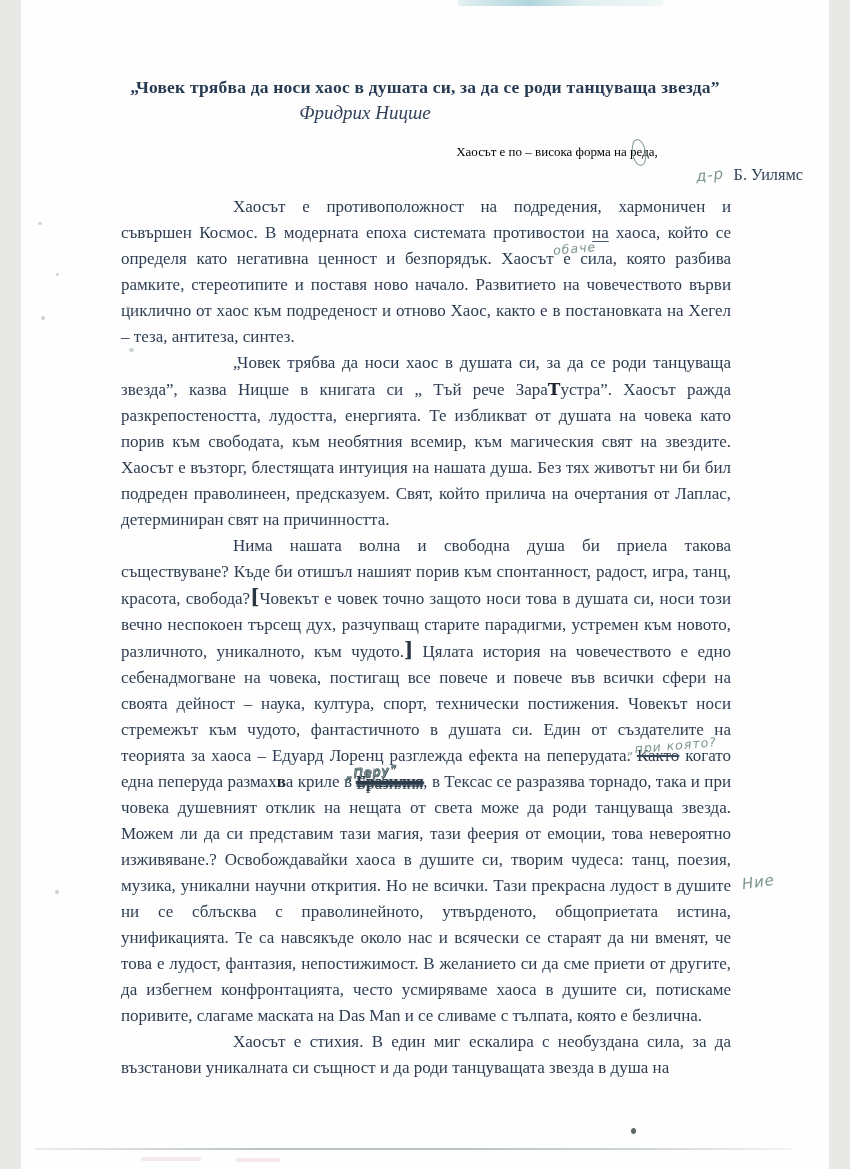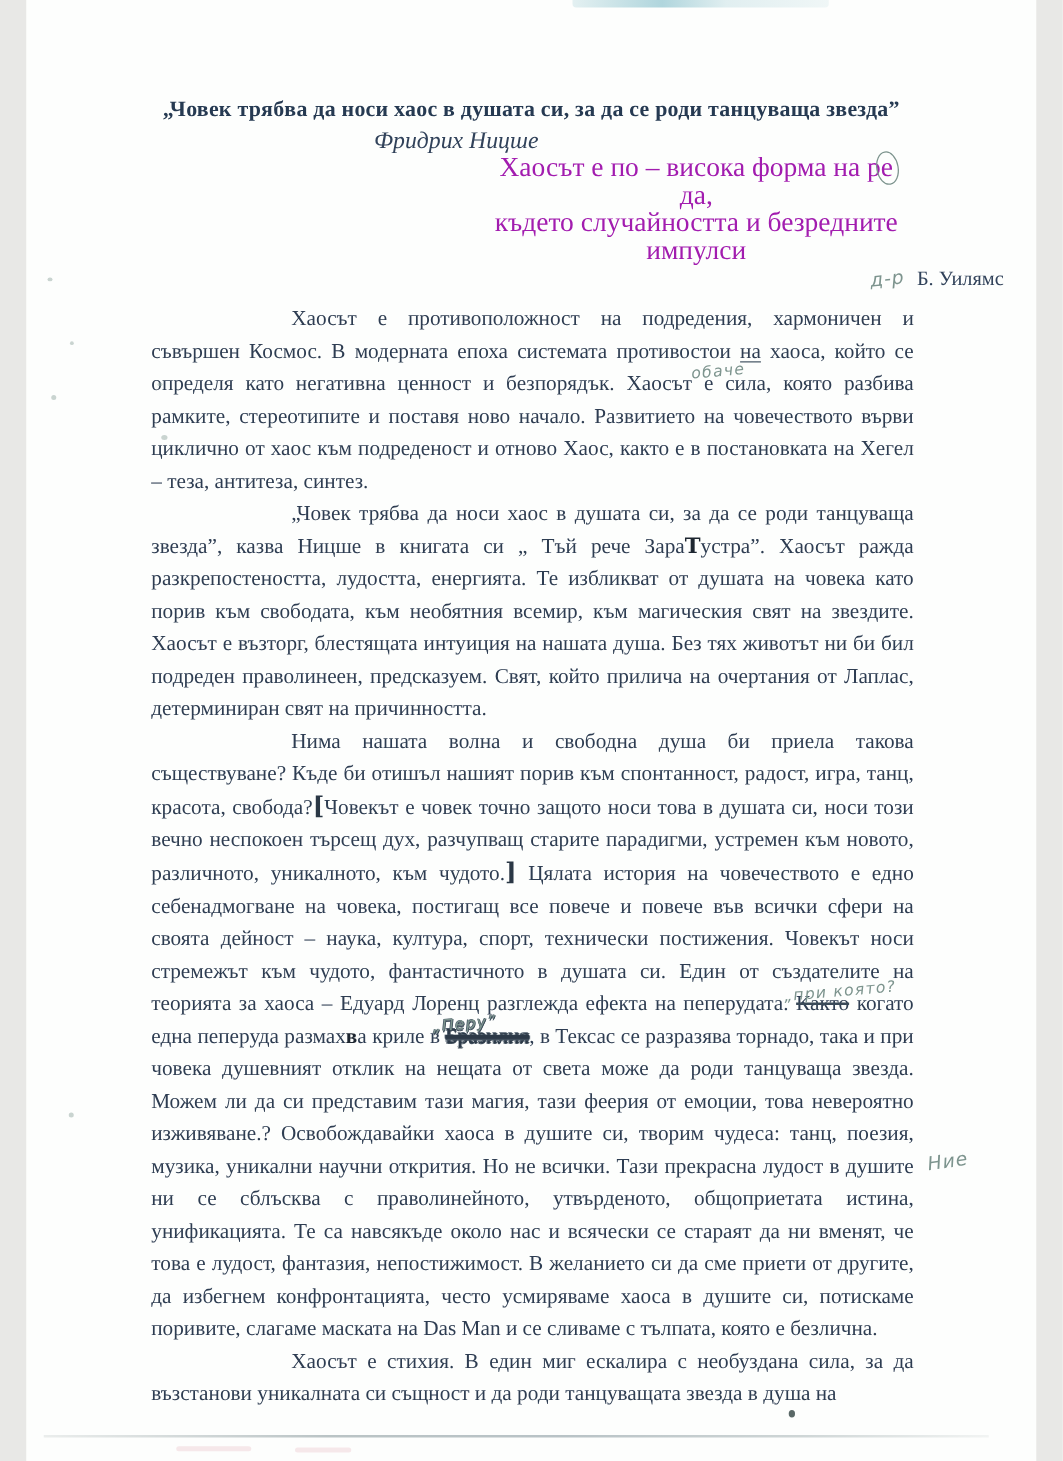--- a/index.html
+++ b/index.html
@@ -30,22 +30,22 @@
   .title {
     margin: 74px auto 0 auto; width: 640px;
     font-size: 17.5px; font-weight: bold; text-align: center;
     line-height: 26px; color: #263a52; letter-spacing: .2px;
   }
   .attribution {
     margin-top: 3px; padding-right: 120px; text-align: center;
     font-style: italic; font-size: 19px; line-height: 20px; color: #31425a;
   }
   .epigraph {
-    width: 332px; margin: 0 106px 0 auto;
-    text-align: center; font-size: 22px; line-height: 22px; color: #a21caf;
+    width: 332px; margin: 18px 106px 0 auto;
+    text-align: center; font-size: 13px; line-height: 22px; color: #000000;
   }
   .epi-author {
     padding-right: 26px; text-align: right; font-size: 16.3px;
     line-height: 22px; margin-top: 1px; color: #31425a;
   }
   .text-block {
     position: relative;
     margin: 8px 98px 0 100px; 
     font-size: 17px; line-height: 26px; text-align: justify;
     color: #2e3d52;
@@ -92,21 +92,20 @@
 <div class="page">
 
   <div class="top-band"></div>
 
   <h1 class="title">„Човек трябва да носи хаос в душата си, за да се роди танцуваща звезда”</h1>
 
   <div class="attribution">Фридрих Ницше</div>
 
   <div class="epigraph">
     <div class="epi-line"><span>Хаосът е по – висока форма на р</span><span class="hw-circled">е</span><span>да,</span></div>
-    <div class="epi-line">където случайността и безредните импулси</div>
   </div>
   <div class="epi-author">
     <span class="hw hw-dr">д-р</span><span>Б. Уилямс</span>
   </div>
 
   <div class="text-block">
     <p class="para"><span>Хаосът е противоположност на подредения, хармоничен и съвършен Космос. В модерната епоха системата противостои </span><span class="hw-underline">на</span><span> хаоса, който се определя като негативна ценност и безпорядък. Хаосът </span><span class="has-note">е<span class="hw-note">обаче</span></span><span> сила, която разбива рамките, стереотипите и поставя ново начало. Развитието на човечеството върви циклично от хаос към подреденост и отново Хаос, както е в постановката на Хегел – теза, антитеза, синтез.</span></p>
     <p class="para"><span>„Човек трябва да носи хаос в душата си, за да се роди танцуваща звезда”, казва Ницше в книгата си „ Тъй рече Зара</span><span class="hw-overwrite">Т</span><span>устра”. Хаосът ражда разкрепостеността, лудостта, енергията. Те избликват от душата на човека като порив към свободата, към необятния всемир, към магическия свят на звездите. Хаосът е възторг, блестящата интуиция на нашата душа. Без тях животът ни би бил подреден праволинеен, предсказуем. Свят, който прилича на очертания от Лаплас, детерминиран свят на причинността.</span></p>
     <p class="para"><span>Нима нашата волна и свободна душа би приела такова съществуване? Къде би отишъл нашият порив към спонтанност, радост, игра, танц, красота, свобода?</span><span class="hw-bracket">[</span><span>Човекът е човек точно защото носи това в душата си, носи този вечно неспокоен търсещ дух, разчупващ старите парадигми, устремен към новото, различното, уникалното, към чудото.</span><span class="hw-bracket">]</span><span> Цялата история на човечеството е едно себенадмогване на човека, постигащ все повече и повече във всички сфери на своята дейност – наука, култура, спорт, технически постижения. Човекът носи стремежът към чудото, фантастичното в душата си. Един от създателите на теорията за хаоса – Едуард Лоренц разглежда ефекта на пеперудата. </span><span class="hw-strike has-note">Както<span class="hw-note">„при която?</span></span><span> когато една пеперуда размах</span><span class="hw-bold">в</span><span>а криле в </span><span class="hw-scribble has-note">Бразилия<span class="hw-note">„Перу”</span></span><span>, в Тексас се разразява торнадо, така и при човека душевният отклик на нещата от света може да роди танцуваща звезда. Можем ли да си представим тази магия, тази феерия от емоции, това невероятно изживяване.? Освобождавайки хаоса в душите си, творим чудеса: танц, поезия, музика, уникални научни открития. Но не всички.</span><span class="hw-margin-note hw">Ние</span><span> Тази прекрасна лудост в душите ни се сблъсква с праволинейното, утвърденото, общоприетата истина, унификацията. Те са навсякъде около нас и всячески се стараят да ни вменят, че това е лудост, фантазия, непостижимост. В желанието си да сме приети от другите, да избегнем конфронтацията, често усмиряваме хаоса в душите си, потискаме поривите, слагаме маската на Das Man и се сливаме с тълпата, която е безлична.</span></p>
     <p class="para"><span>Хаосът е стихия. В един миг ескалира с необуздана сила, за да възстанови уникалната си същност и да роди танцуващата звезда в душа на</span></p>

